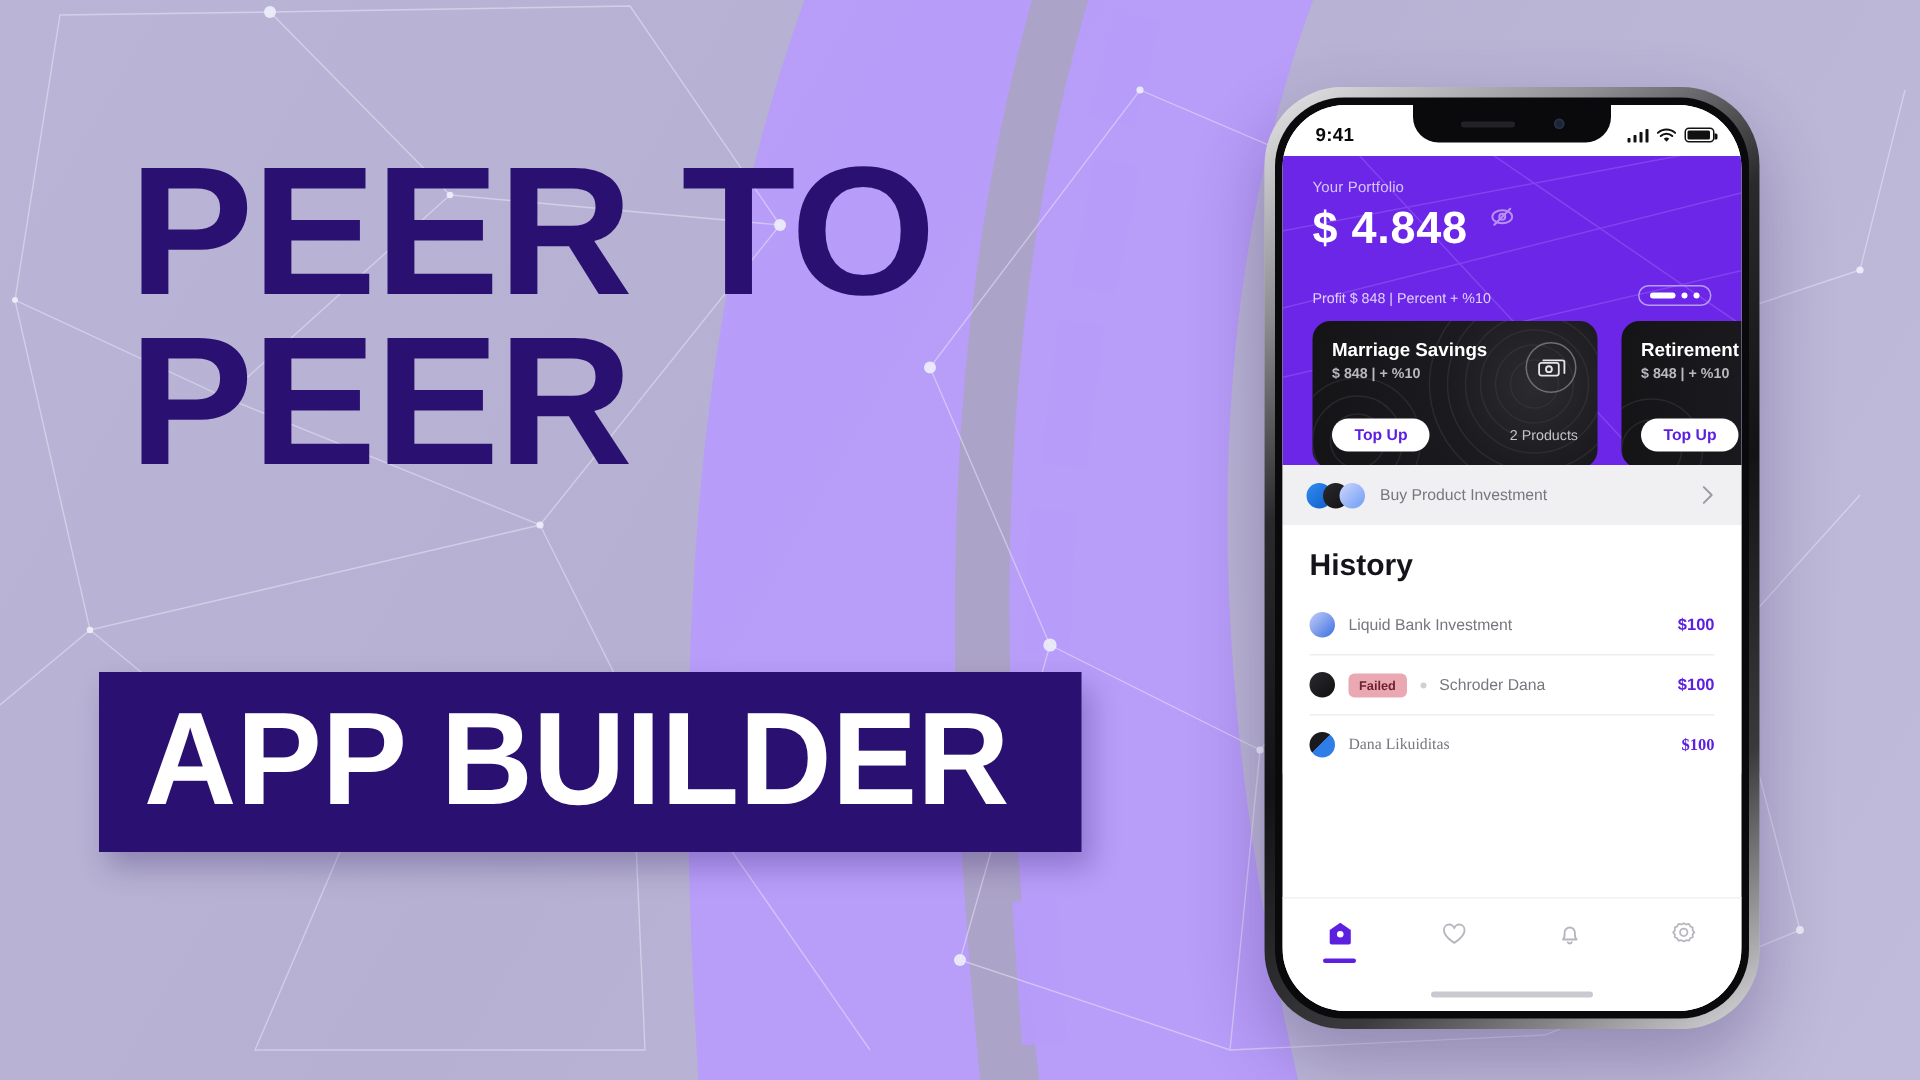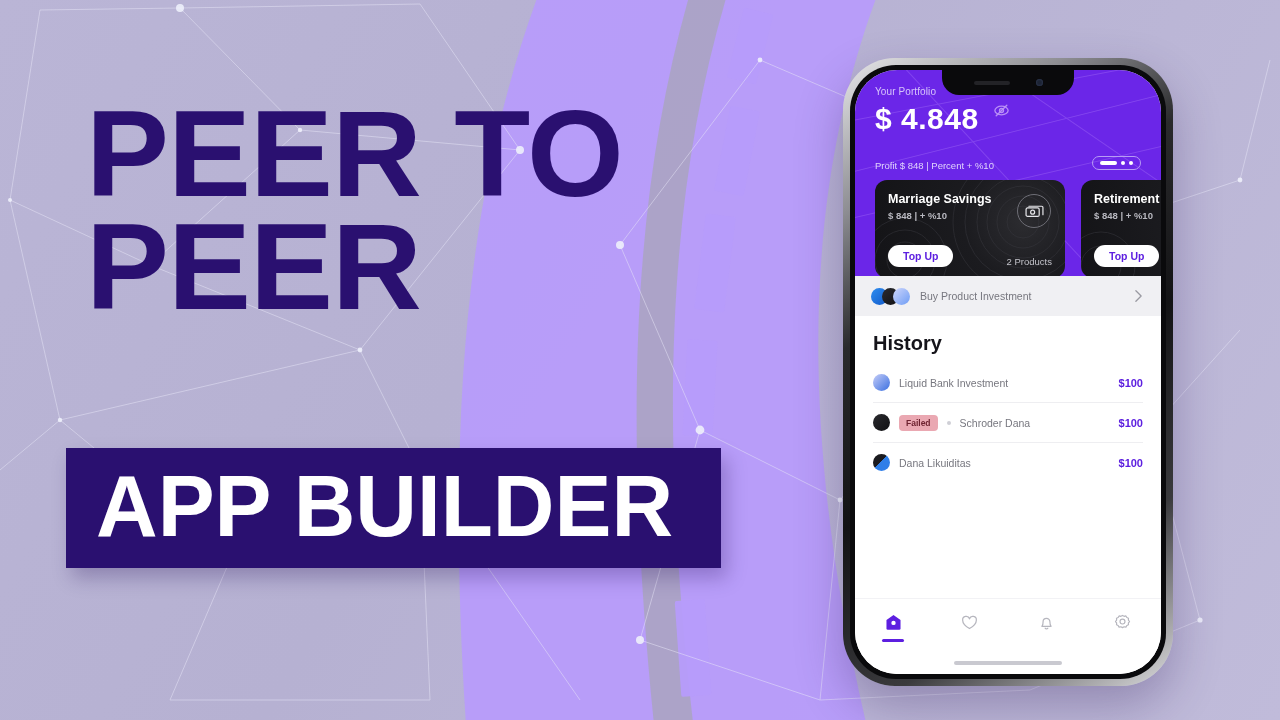--- a/index.html
+++ b/index.html
@@ -151,21 +151,21 @@
     background: radial-gradient(circle at 78% 42%, #2c2c30 0%, #1b1b1f 38%, #141417 100%);
     overflow: hidden;
     padding: 12px 13px;
     flex-shrink: 0;
   }
   .scard-rings { position: absolute; inset: 0; opacity: 0.5; }
   .scard-title { font-size: 12.5px; font-weight: 700; color: #fff; position: relative; z-index: 2; }
   .scard-sub { font-size: 9.5px; color: #b9b9c0; margin-top: 4px; position: relative; z-index: 2; font-weight: bold; }
   .scard-bottom {
     position: absolute; left: 13px; right: 13px; bottom: 11px;
-    display: flex; align-items: flex-end; justify-content: space-between; z-index: 2; margin-top: 20px;
+    display: flex; align-items: center; justify-content: space-between; z-index: 2; margin-top: 20px;
   }
   .topup {
     background: #fff; color: #5d1fe0;
     font-size: 10.5px; font-weight: 700;
     border-radius: 14px; padding: 5px 15px;
     border: none;
   }
   .scard-count { font-size: 9.5px; color: #c3c3ca; }
   .scard-icon {
     position: absolute; right: 14px; top: 14px; z-index: 3;
@@ -190,21 +190,21 @@
   .buyrow-text { flex: 1; font-size: 10.5px; color: #77777f; }
 
   
   .history { background: #fff; padding: 0 18px; }
   .history-title { font-size: 20px; font-weight: 700; color: #15141a; padding: 16px 0 8px 0; }
   .hrow {
     display: flex; align-items: center; gap: 9px;
     padding: 11px 0;
     border-bottom: 1px solid #eeeef1;
   }
-  .hrow:last-child { border-bottom: none; }
+  .hrow:last-child { border-bottom: none; font-family: Liberation Serif, serif; }
   .hicon-circle { width: 17px; height: 17px; border-radius: 50%; flex-shrink: 0; }
   .hi-blue { background: linear-gradient(135deg,#c5cdf8,#3a6fe0); }
   .hi-black { background: linear-gradient(135deg,#2a2a2e,#101013); }
   .hi-dark { background: linear-gradient(135deg,#1a1a1e 45%, #2f7ee8 46%); }
   .hrow-name { flex: 1; font-size: 10.5px; color: #77777f; }
   .hrow-amt { font-size: 11px; font-weight: 700; color: #5d1fe0; }
   .badge {
     background: #eaa8b2; color: #6e2230;
     font-size: 8.5px; font-weight: 700;
     border-radius: 4px; padding: 3px 7px;
@@ -307,20 +307,39 @@
 
 <div class="phone">
  <div class="phone-inner">
   <div class="screen">
 
     <div class="notch">
       <div class="notch-speaker"></div>
       <div class="notch-cam"></div>
     </div>
 
+    <div class="statusbar">
+      <div class="status-time">9:41</div>
+      <div class="status-icons">
+        <span class="sig">
+              <i></i>
+              <i></i>
+              <i></i>
+              <i></i>
+            </span>
+        <svg width="14" height="11" viewBox="0 0 16 12">
+          <path d="M8 10.6 L5.9 8.2 A3.2 3.2 0 0 1 10.1 8.2 Z" fill="#111"></path>
+          <path d="M3.6 6.2 A6.4 6.4 0 0 1 12.4 6.2" stroke="#111" stroke-width="1.5" fill="none" stroke-linecap="round"></path>
+          <path d="M1.4 3.8 A9.6 9.6 0 0 1 14.6 3.8" stroke="#111" stroke-width="1.5" fill="none" stroke-linecap="round"></path>
+        </svg>
+        <span class="batt">
+              <i></i>
+            </span>
+      </div>
+    </div>
 
 
     <div class="portfolio">
       <svg class="portfolio-lines" viewBox="0 0 290 206" preserveAspectRatio="none">
         <g stroke="#8a4df0" stroke-width="1" opacity="0.75" fill="none">
           <path d="M-10,52 L300,-10"></path>
           <path d="M-10,104 L300,22"></path>
           <path d="M-10,150 L300,74"></path>
           <path d="M120,-10 L300,120"></path>
           <path d="M40,-10 L230,206"></path>

